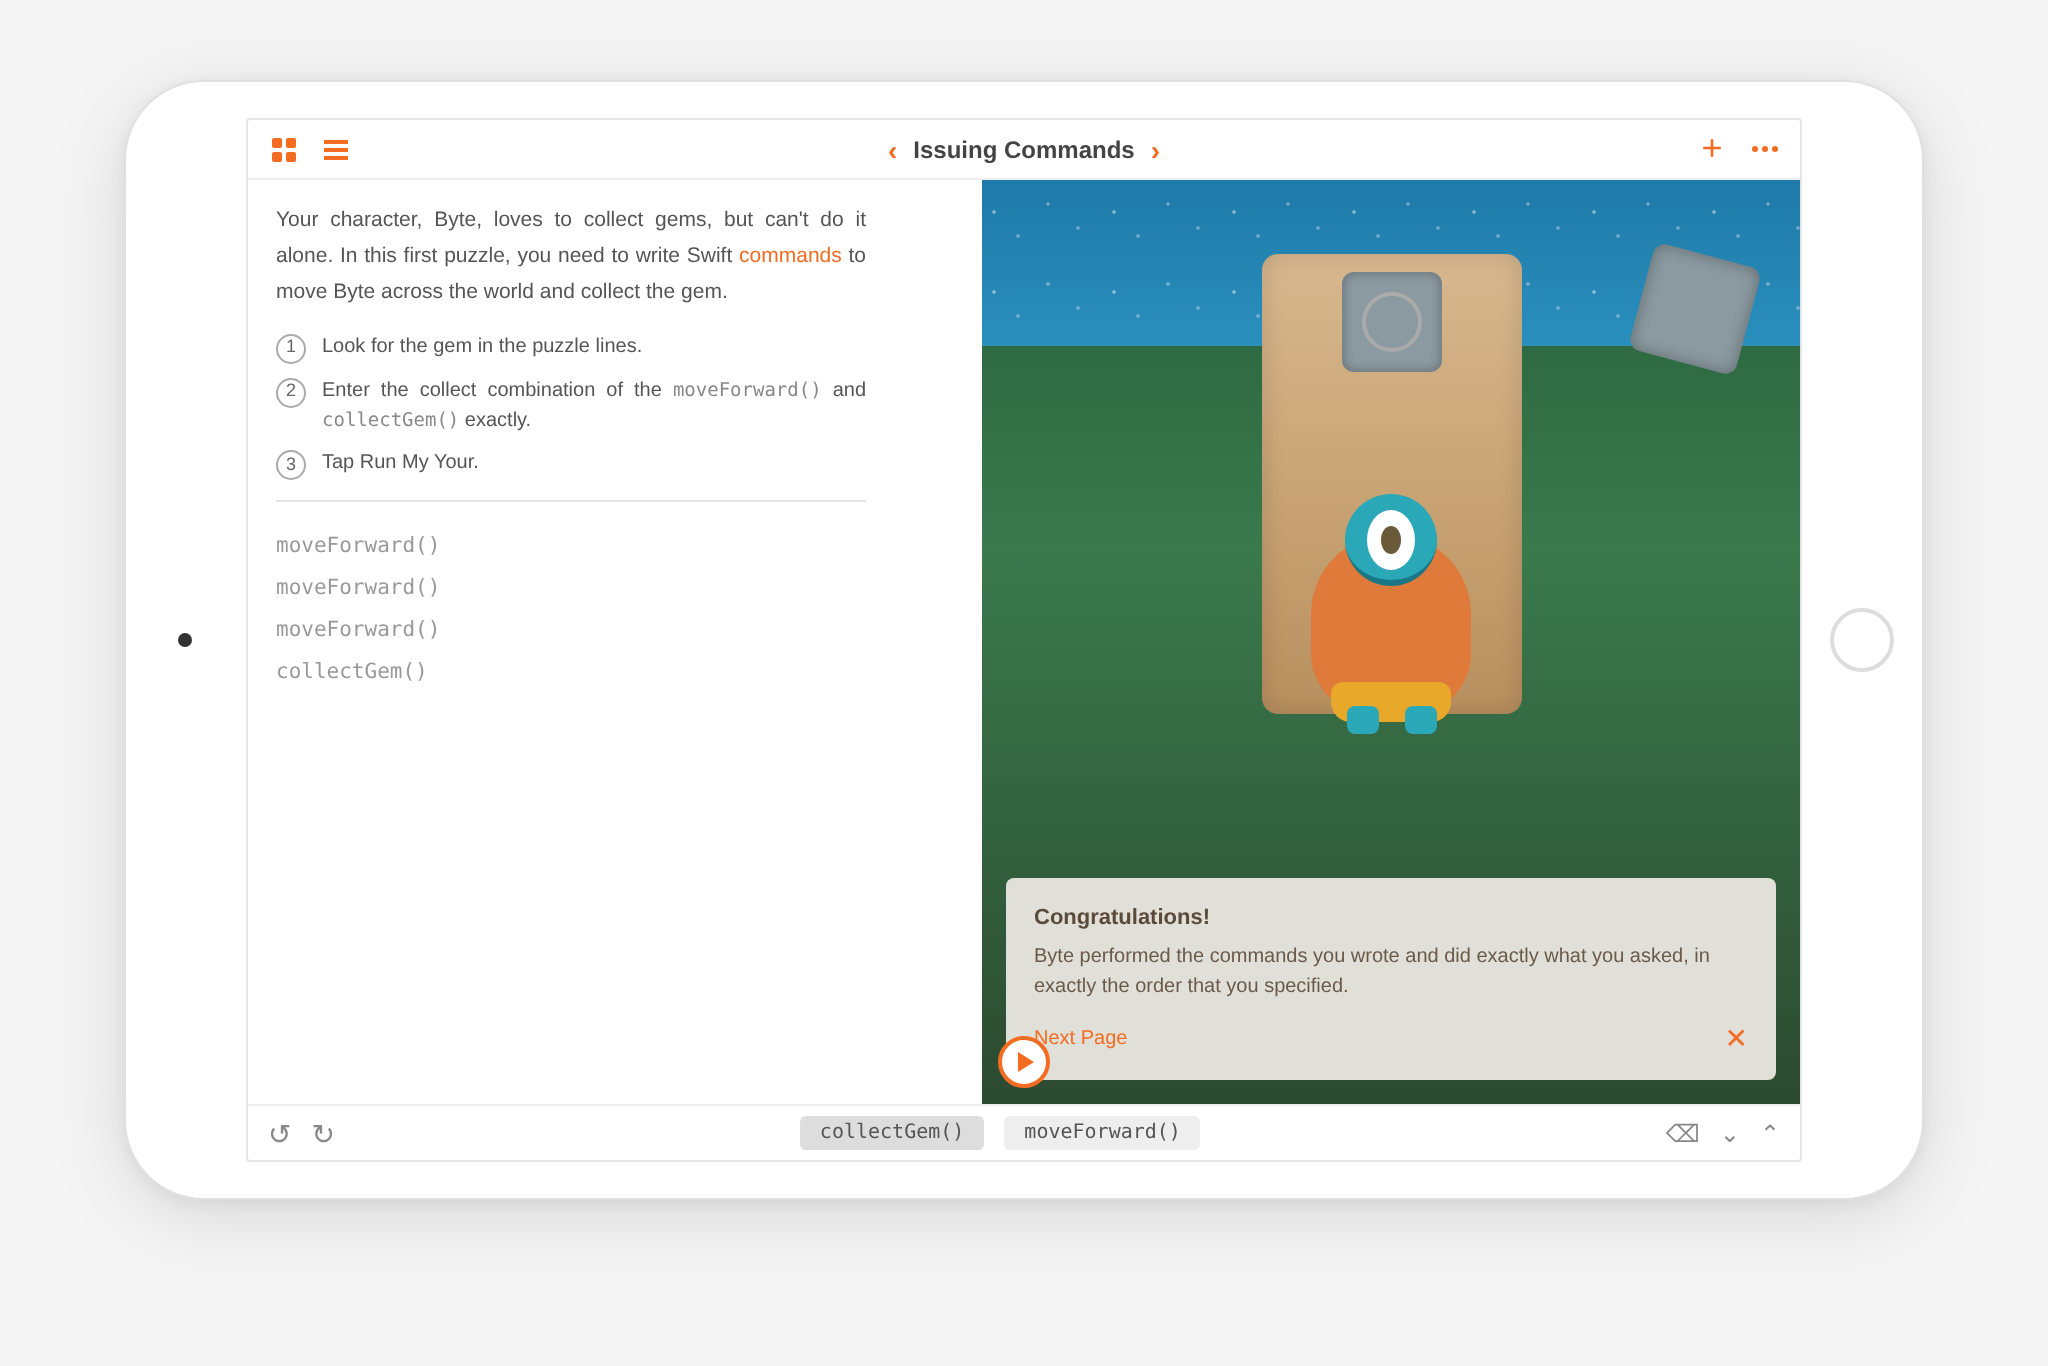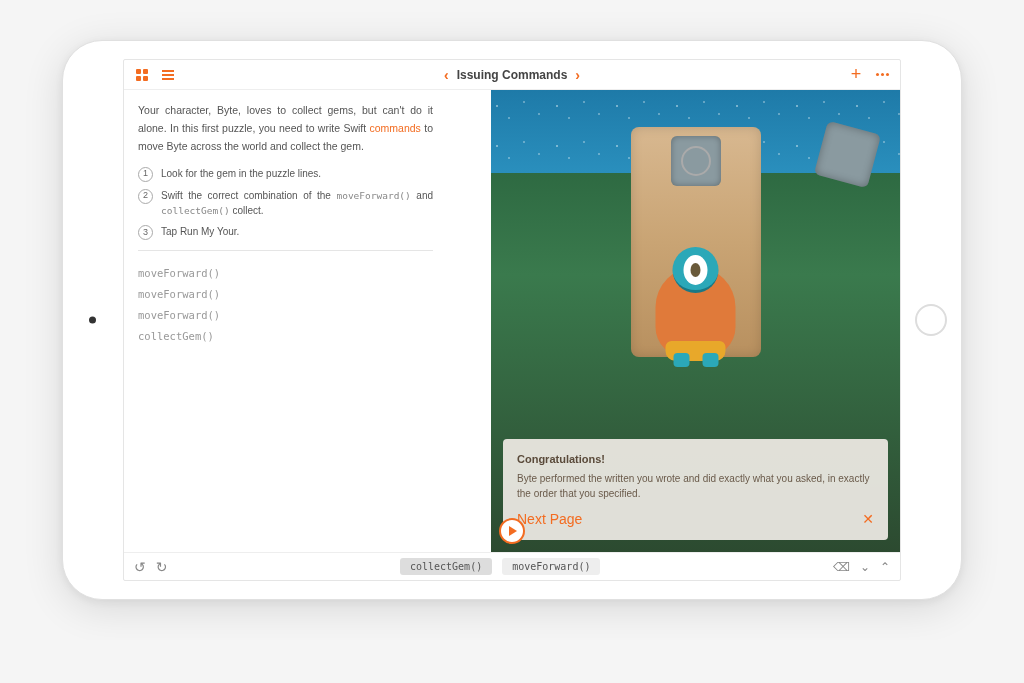--- a/index.html
+++ b/index.html
@@ -175,21 +175,21 @@
 .popup {
   position:absolute; left:12px; right:12px; bottom:12px;
   background: rgba(240,235,230,0.92);
   border-radius:4px;
   padding:12px 14px 10px;
   font-size:10px; color:#6a5a4a; line-height:1.5;
 }
 .popup h4{font-size:11px;color:#5a4a3a;margin-bottom:4px;font-weight:600;}
 .popup .sw{color:#f36c21;}
 .popup .row{display:flex;align-items:center;justify-content:space-between;margin-top:8px;}
-.popup .np{color:#f36c21;font-size:14px;cursor:pointer;}
+.popup .np{color:#f36c21;font-size:10px;cursor:pointer;}
 .popup .close{color:#f36c21;font-size:14px;cursor:pointer;}
 .play-btn{
   position:absolute;left:-4px;bottom:-4px;width:26px;height:26px;
   border-radius:50%;background:#fff;border:2px solid #f36c21;
   display:flex;align-items:center;justify-content:center;cursor:pointer;
 }
 .play-btn::after{
   content:"";width:0;height:0;border-left:8px solid #f36c21;
   border-top:5px solid transparent;border-bottom:5px solid transparent;margin-left:2px;
 }
@@ -261,21 +261,21 @@
           <span>Your character, Byte, loves to collect gems, but can't do it alone. In this first puzzle, you need to write Swift </span><span class="link">commands</span><span> to move Byte across the world and collect the gem.</span>
         </p>
         <div class="steps">
           <div class="step">
             <div class="num">1</div>
             <div class="txt">Look for the gem in the puzzle lines.</div>
           </div>
           <div class="step">
             <div class="num">2</div>
             <div class="txt">
-              <span>Swift the correct combination of the </span><span class="code">moveForward()</span><span> and </span><span class="code">collectGem()</span><span> collect.</span>
+              <span>Enter the collect combination of the </span><span class="code">moveForward()</span><span> and </span><span class="code">collectGem()</span><span> exactly.</span>
             </div>
           </div>
           <div class="step">
             <div class="num">3</div>
             <div class="txt">Tap Run My Your.</div>
           </div>
         </div>
         <hr class="divider">
         <div class="editor">
           <div>moveForward()</div>
@@ -296,21 +296,21 @@
                 <div class="eye"></div>
               </div>
             <div class="pants"></div>
             <div class="leg l"></div>
               <div class="leg r"></div>
           </div>
         </div>
         <div class="popup">
           <div class="play-btn"></div>
           <h4>Congratulations!</h4>
-          <p>Byte performed the written you wrote and did exactly what you asked, in exactly the order that you specified.</p>
+          <p>Byte performed the commands you wrote and did exactly what you asked, in exactly the order that you specified.</p>
           <div class="row">
             <span class="np">Next Page</span>
             <span class="close">✕</span>
           </div>
         </div>
       </div>
 
     </div>
 
     <div class="bottombar">

